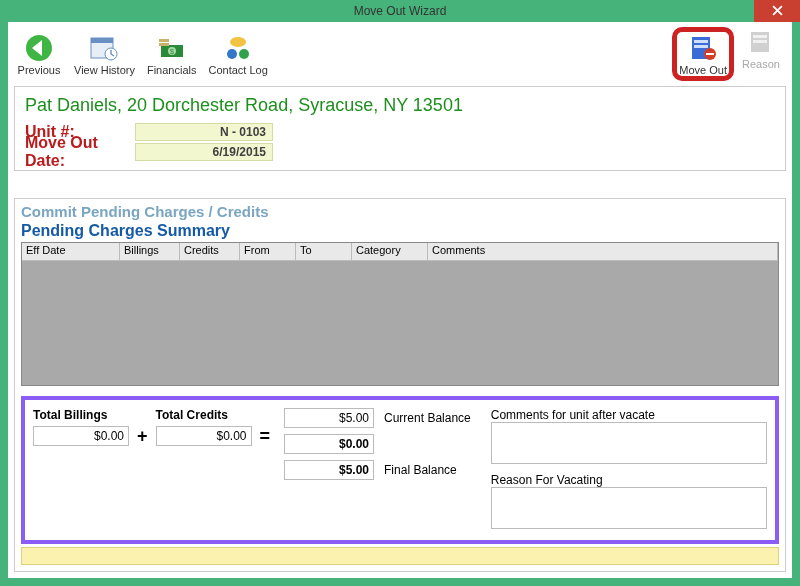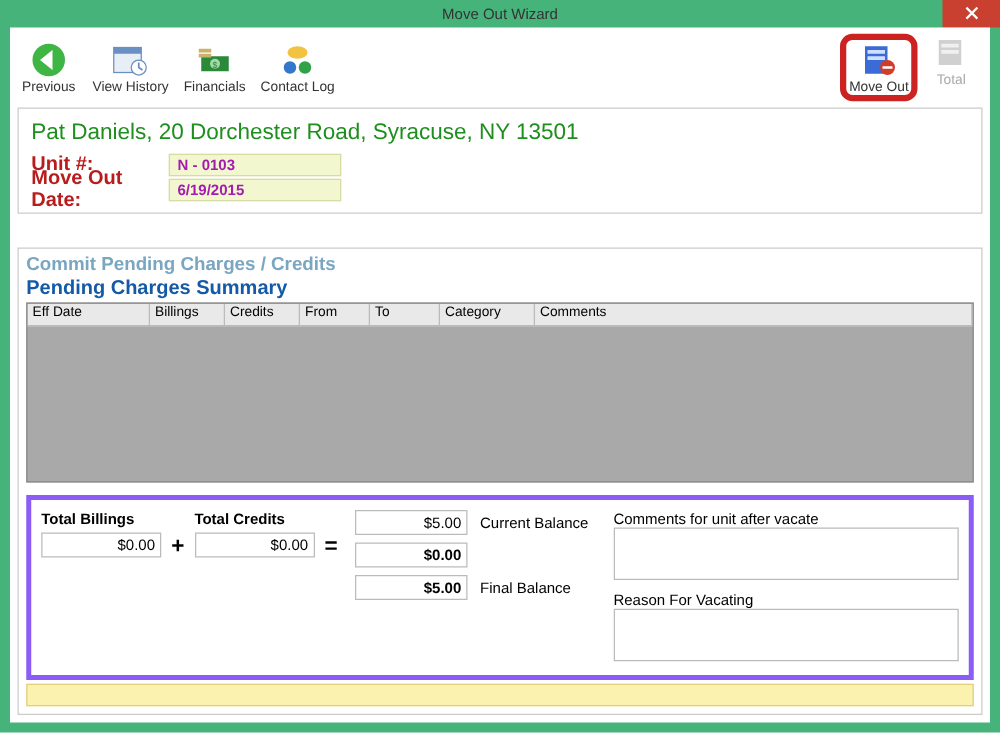--- a/index.html
+++ b/index.html
@@ -87,23 +87,24 @@
     font-size: 18px;
     margin-bottom: 6px;
   }
   .hdr-row { display: flex; align-items: center; height: 20px; }
   .hdr-label { color: #b91c1c; font-weight: bold; width: 110px; font-size: 16px; }
   .hdr-val {
     background: #f3f7d0;
     border: 1px solid #d6dca5;
     padding: 1px 6px;
     width: 138px;
-    color: #a21caf;
+    color: #404040;
     font-weight: bold;
     font-size: 12px;
+    text-align: right;
   }
   
   .content {
     margin: 0 6px;
     border: 1px solid #ccc;
     padding: 4px 6px 16px 6px;
     position: absolute;
     left: 0; right: 0;
     top: 176px;
     bottom: 6px;
@@ -279,21 +280,21 @@
           </div>
         </div>
         <div class="tb-item disabled" style="margin-left:4px;margin-right:0">
           <span class="tb-icon">
             <svg width="30" height="28" viewBox="0 0 30 28">
                 <rect x="5" y="4" width="18" height="20" fill="#d0d0d0"></rect>
                 <rect x="7" y="7" width="14" height="3" fill="#f0f0f0"></rect>
                 <rect x="7" y="12" width="14" height="3" fill="#f0f0f0"></rect>
               </svg>
           </span>
-          <span>Total</span>
+          <span>Reason</span>
         </div>
       </div>
     </div>
 
     <div class="header-panel">
       <div class="hdr-title">Pat Daniels, 20 Dorchester Road, Syracuse, NY  13501</div>
       <div class="hdr-row">
         <div class="hdr-label">Unit #:</div>
         <div class="hdr-val">N - 0103</div>
       </div>

